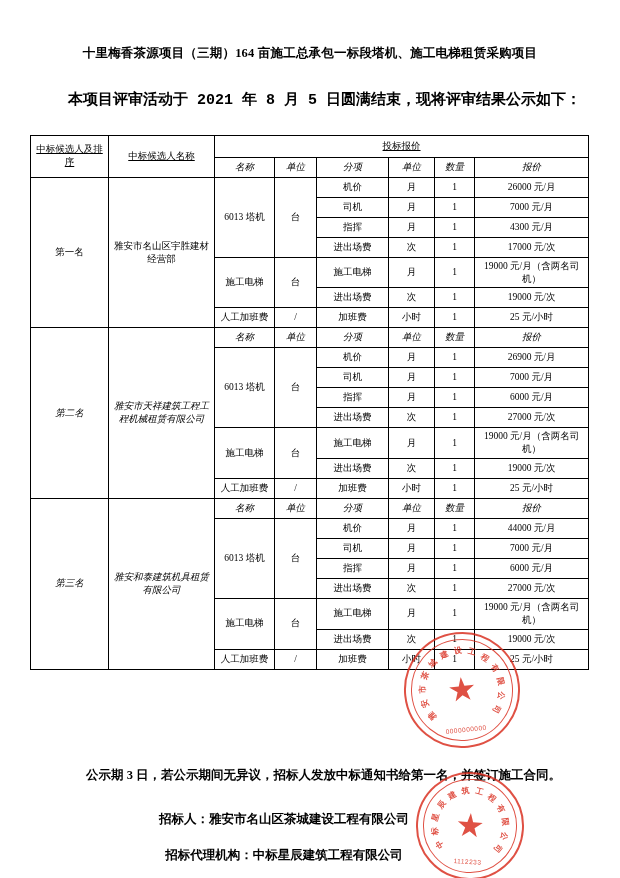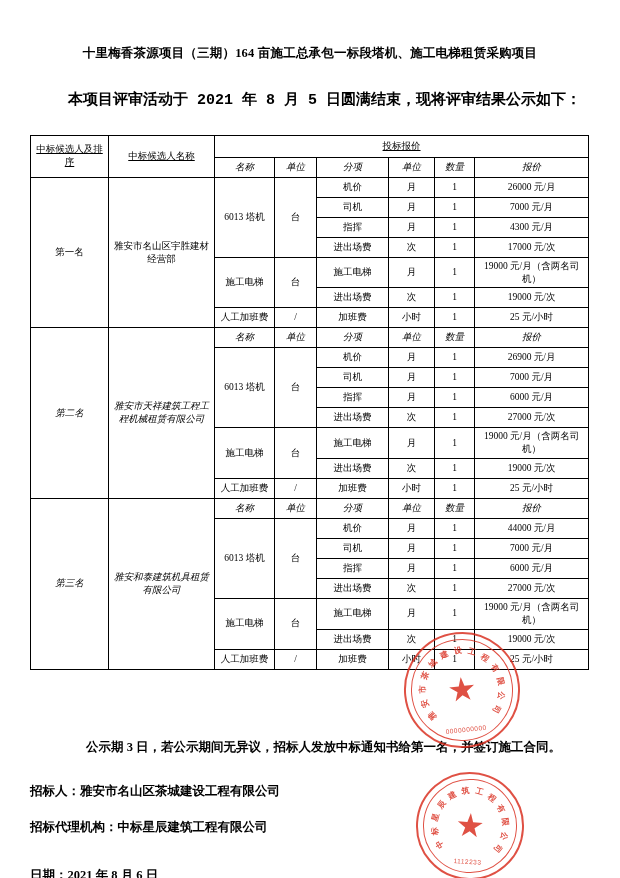--- a/index.html
+++ b/index.html
@@ -56,27 +56,27 @@
   .col-unit   { width: 42px; }
   .col-sub    { width: 72px; }
   .col-sunit  { width: 46px; }
   .col-qty    { width: 40px; }
   .col-price  { width: 114px; }
   .subhdr td { height: 20px; font-style: italic; }
   .datarow td { height: 20px; }
   .footer-note {
     font-size: 12.5px;
     font-weight: bold;
-    margin: 66px 0 0 56px;
+    margin: 94px 0 0 56px;
     line-height: 1.8;
   }
   .sign-line {
     font-size: 12.5px;
     font-weight: bold;
-    text-align: left;
+    text-align: center;
     margin-top: 22px;
     padding-right: 52px;
     line-height: 1.8;
   }
   .sign-line.second { margin-top: 13px; }
   .sign-line.third  { margin-top: 26px; }
 
   
   .seal {
     position: absolute;

